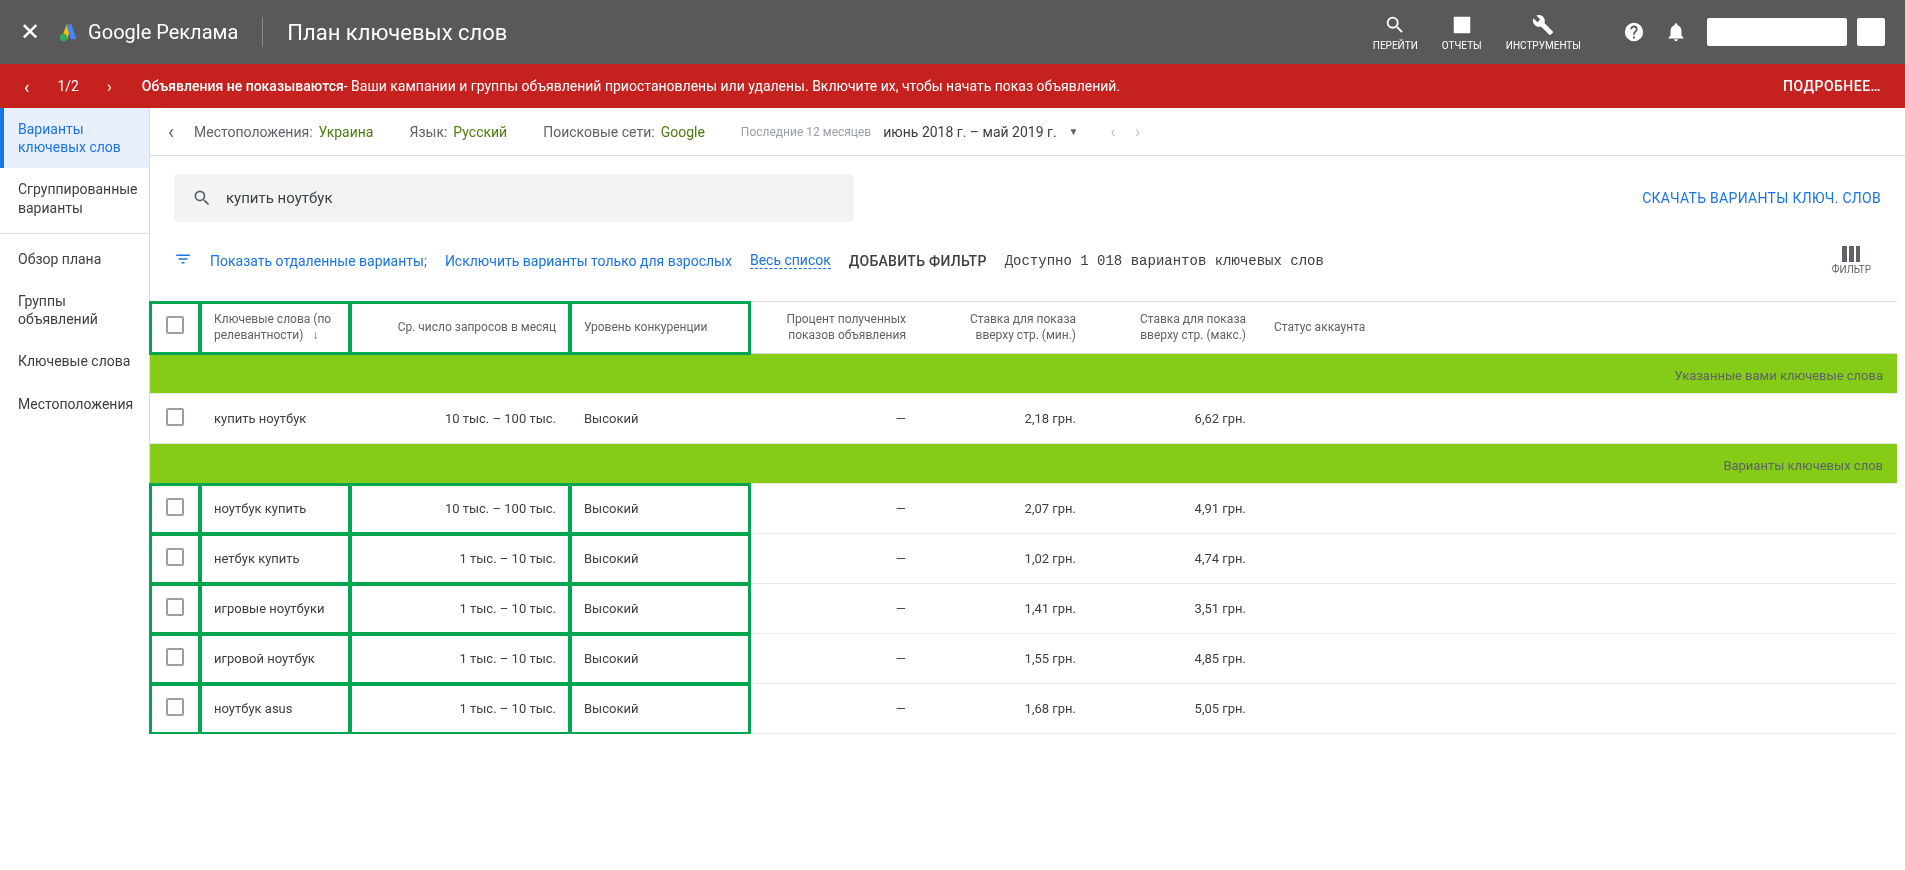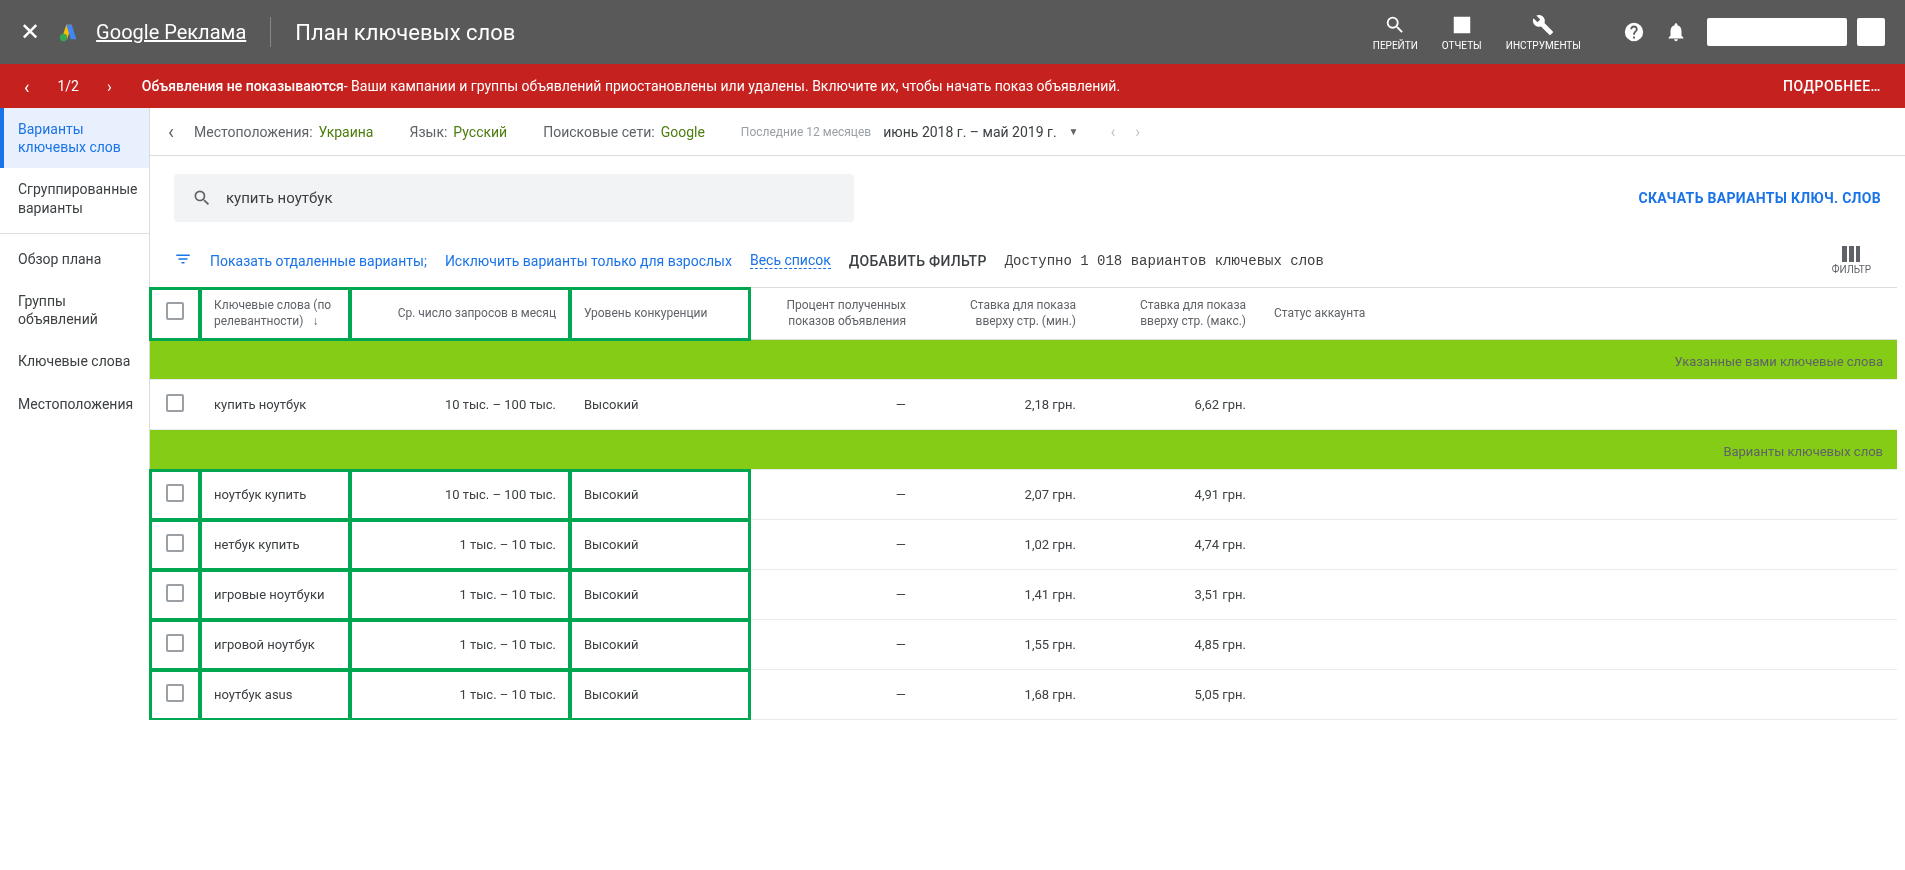--- a/index.html
+++ b/index.html
@@ -1,21 +1,21 @@
 <!DOCTYPE html>
 <html><head>
 <meta charset="utf-8">
 <style>
 * { margin:0; padding:0; box-sizing:border-box; font-family: Roboto, Arial, sans-serif; }
 body { background:#fff; color:#3c4043; font-size:14px; width:1905px; overflow-x:hidden; }
 
 
 .topbar { height:64px; background:#595959; color:#fff; display:flex; align-items:center; padding:0 20px; }
 .topbar .close { font-size:24px; font-weight:300; margin-right:18px; cursor:pointer; }
-.topbar .logo { display:flex; align-items:center; gap:16px; font-size:20px;text-decoration:underline; }
+.topbar .logo { display:flex; align-items:center; gap:8px; font-size:20px; }
 .logo-glyph { width:22px; height:22px; }
 .topbar .divider { width:1px; height:30px; background:#888; margin:0 24px; }
 .topbar .page-title { font-size:22px; font-weight:400; }
 .topbar .spacer { flex:1; }
 .topbar .tool { display:flex; flex-direction:column; align-items:center; gap:4px; margin:0 12px; font-size:10px; cursor:pointer; }
 .topbar .tool svg, .topbar .tool .ico { width:22px; height:22px; fill:#fff; color:#fff; }
 .topbar .right-icons { display:flex; align-items:center; gap:20px; margin-left:30px; margin-right:20px; }
 .topbar .right-icons svg { width:22px; height:22px; fill:#fff; }
 .account-chip { background:#fff; height:28px; width:140px; border-radius:2px; }
 .account-square { background:#fff; height:28px; width:28px; border-radius:2px; margin-left:10px;}
@@ -48,37 +48,37 @@
 .filters .dd { margin-left:6px; color:#5f6368; font-size:10px; cursor:pointer;}
 .filters .navarr { margin-left:26px; color:#bdc1c6; font-size:16px; cursor:pointer;}
 .filters .navarr + .navarr { margin-left:14px; }
 
 
 .searchrow { display:flex; align-items:center; padding:18px 24px; gap:20px;}
 .searchbox { flex:0 0 680px; height:48px; background:#f1f3f4; border-radius:4px; display:flex; align-items:center; padding:0 18px; gap:14px; color:#5f6368;}
 .searchbox svg { width:20px; height:20px; fill:#5f6368;}
 .searchbox input { border:none; background:transparent; font-size:15px; color:#3c4043; flex:1; outline:none;}
 .searchrow .spacer { flex:1; }
-.download-link { color:#1a73e8; font-weight:700; font-size:14px; letter-spacing:.3px; cursor:pointer;}
+.download-link { color:#1a73e8; font-weight:400; font-size:14px; letter-spacing:.3px; cursor:pointer;}
 
 
 .controlrow { display:flex; align-items:center; padding:6px 24px 12px; gap:18px; font-size:14px;}
 .controlrow .funnel { color:#1a73e8; font-size:18px;}
 .controlrow .blue-link { color:#1a73e8; cursor:pointer; }
 .controlrow .blue-link.dashed { border-bottom:1px dashed #1a73e8;}
 .controlrow .addfilter { font-weight:500; color:#3c4043; letter-spacing:.3px;}
 .controlrow .avail { color:#404040;font-family:Liberation Mono, monospace; }
 .controlrow .spacer { flex:1;}
 .columns-btn { display:flex; flex-direction:column; align-items:center; color:#5f6368; font-size:10px; cursor:pointer; gap:2px; margin-right:10px;}
 .columns-btn .bars { width:18px; height:16px; display:flex; gap:2px;}
 .columns-btn .bars span { flex:1; background:#5f6368;}
 
 
 .tablewrap { padding:0 8px 0 0;}
-table { width:100%; border-collapse:collapse; font-size:13px; color:#3c4043;}
+table { width:100%; border-collapse:collapse; font-size:13px; color:#3c4043;margin-top:14px;}
 th { text-align:right; font-weight:400; color:#5f6368; padding:10px 14px; border-top:1px solid #dadce0; border-bottom:1px solid #dadce0; vertical-align:middle; background:#fff; font-size:12px; line-height:1.3;}
 th.left { text-align:left; }
 th.chkcol { width:50px; text-align:center;}
 th .sort { display:inline-block; margin-left:6px; color:#5f6368;}
 .section-row td { padding:14px 14px 10px 60px; color:#5f6368; font-weight:400; background:#84cc16; border-bottom:1px solid #e8eaed;}
 tbody td { padding:14px 14px; border-bottom:1px solid #e8eaed; text-align:right; }
 tbody td.left { text-align:left;}
 tbody td.chkcol { text-align:center; width:50px;}
 .chk { width:18px; height:18px; border:2px solid #9aa0a6; border-radius:2px; display:inline-block; cursor:pointer;}
 

